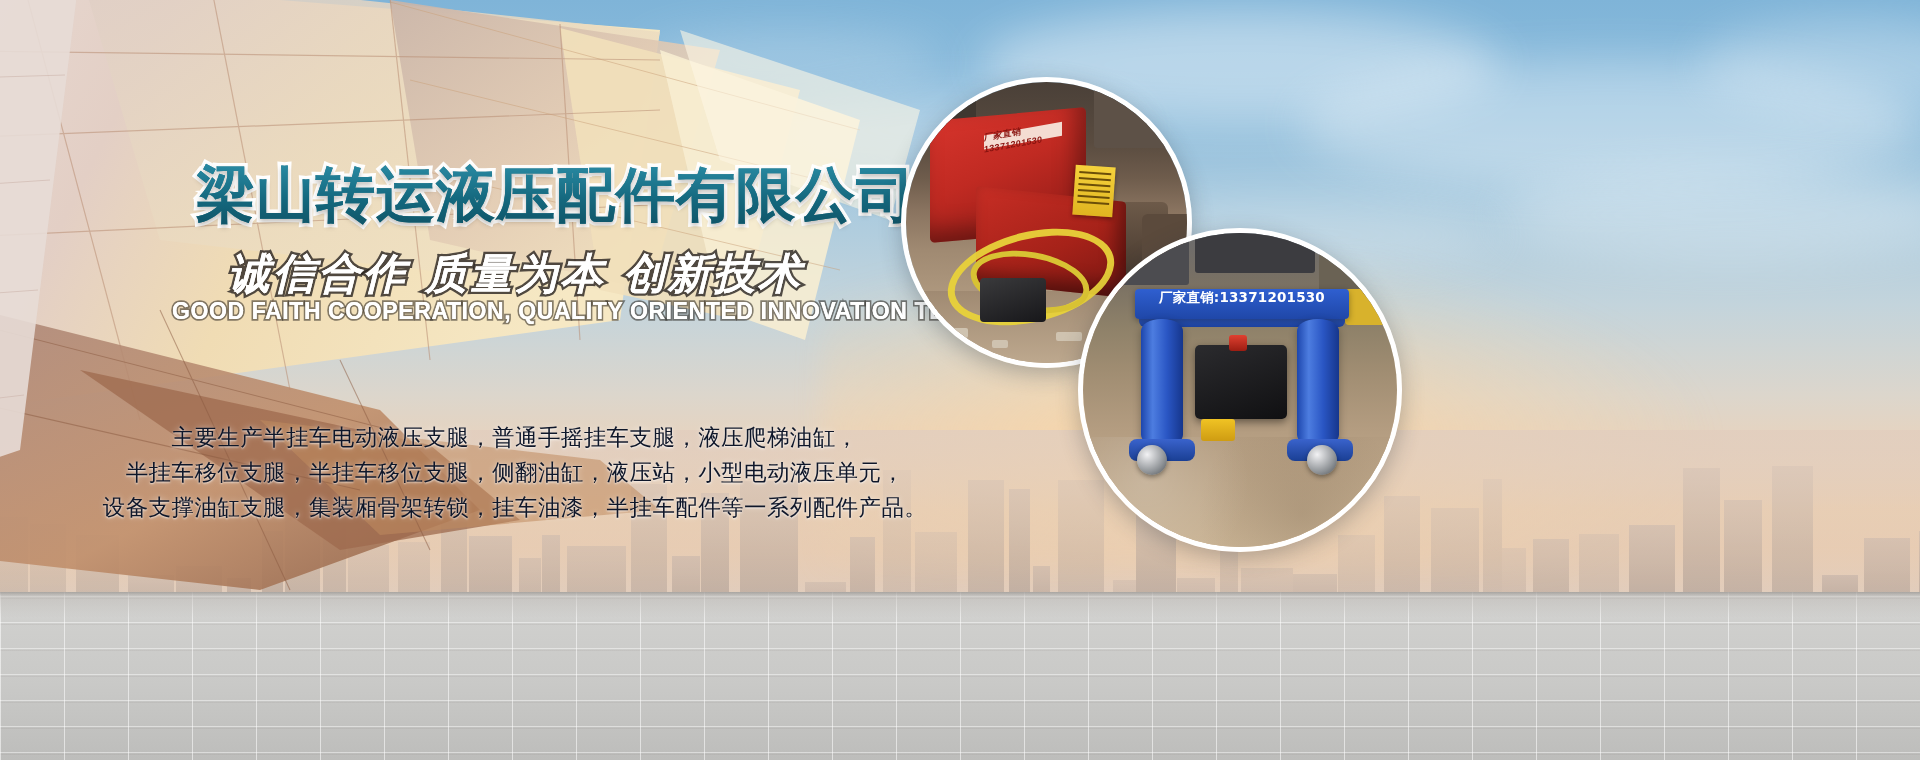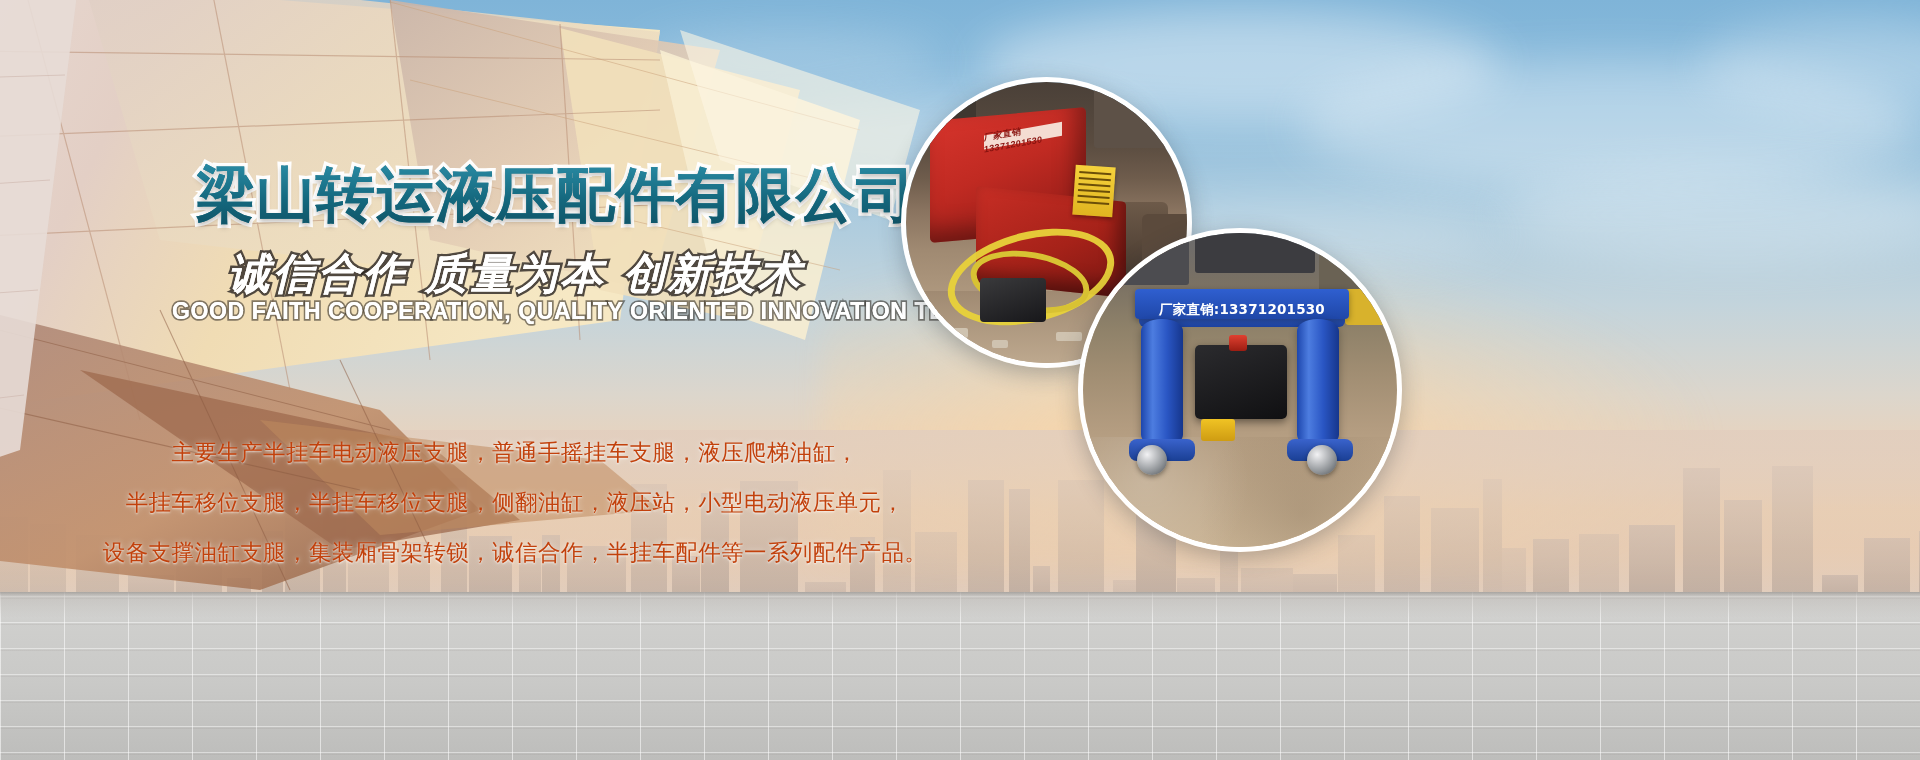--- a/index.html
+++ b/index.html
@@ -169,26 +169,25 @@
     text-shadow:2px 2px 0 rgba(10,70,85,.45);
     white-space:nowrap;
   }
 
   .para{
     position:absolute;left:0;top:420px;width:1030px;
     text-align:center;
   }
   .para div{
     font-size:22.5px;line-height:35px;
-    color:#c2410c;
+    color:#0f172a;
     letter-spacing:.4px;
     font-family:"DejaVu Sans","Liberation Sans",sans-serif;
     text-shadow:0 1px 2px rgba(255,255,255,.75), 0 0 6px rgba(255,255,255,.55);
     white-space:nowrap;
-    margin-top:15px;
   }
 
   
   .photo{
     position:absolute;border-radius:50%;
     border:5px solid #ffffff;
     overflow:hidden;
     box-shadow:0 6px 22px rgba(40,50,60,.30);
   }
   .photoRed{left:901px;top:77px;width:291px;height:291px;}
@@ -264,21 +263,21 @@
 
   
   .blueScene{
     background:
       linear-gradient(180deg,#6b6b6d 0%,#7a7163 16%,#8e8169 30%,#a08d72 44%,#b39c80 62%,#c0a98c 80%,#c7b294 100%);
   }
   .bluePlate{
     position:absolute;left:52px;top:56px;width:214px;height:30px;
     background:linear-gradient(180deg,#2f5fd0,#1f47a8);
     border-radius:4px;
-    display:flex;align-items:flex-end;justify-content:center;
+    display:flex;align-items:flex-start;justify-content:center;
     box-shadow:0 2px 6px rgba(0,0,0,.35);
   }
   .plateTxt{
     font-size:13.5px;color:#ffffff;font-weight:bold;letter-spacing:.2px;
     font-family:"DejaVu Sans","Liberation Sans",sans-serif;
   }
   .blueColL,.blueColR{
     position:absolute;top:86px;width:42px;height:128px;
     background:linear-gradient(90deg,#1d46ad 0%,#4d7de0 28%,#2a56c4 62%,#16368c 100%);
     border-radius:20px/12px;
@@ -487,21 +486,21 @@
 
     <div class="english">GOOD FAITH COOPERATION, QUALITY ORIENTED INNOVATION TECHNOLOGY</div>
     <div class="english">
       <span class="inner">GOOD FAITH COOPERATION, QUALITY ORIENTED INNOVATION TECHNOLOGY</span>
     </div>
 
 
     <div class="para">
       <div>主要生产半挂车电动液压支腿，普通手摇挂车支腿，液压爬梯油缸，</div>
       <div>半挂车移位支腿，半挂车移位支腿，侧翻油缸，液压站，小型电动液压单元，</div>
-      <div>设备支撑油缸支腿，集装厢骨架转锁，诚信合作，半挂车配件等一系列配件产品。</div>
+      <div>设备支撑油缸支腿，集装厢骨架转锁，挂车油漆，半挂车配件等一系列配件产品。</div>
     </div>
   </div>
 
   <div class="photo photoRed">
     <div class="pi redScene">
       <div class="bgClutter" style="left:188px;top:6px;width:104px;height:60px;background:#5d5147;"></div>
       <div class="bgClutter" style="left:0px;top:0px;width:70px;height:48px;background:#3f3730;"></div>
       <div class="drum"></div>
       <div class="bgClutter" style="left:236px;top:132px;width:56px;height:74px;background:#5b4a3c;border-radius:6px;"></div>
       <div class="ground2"></div>

